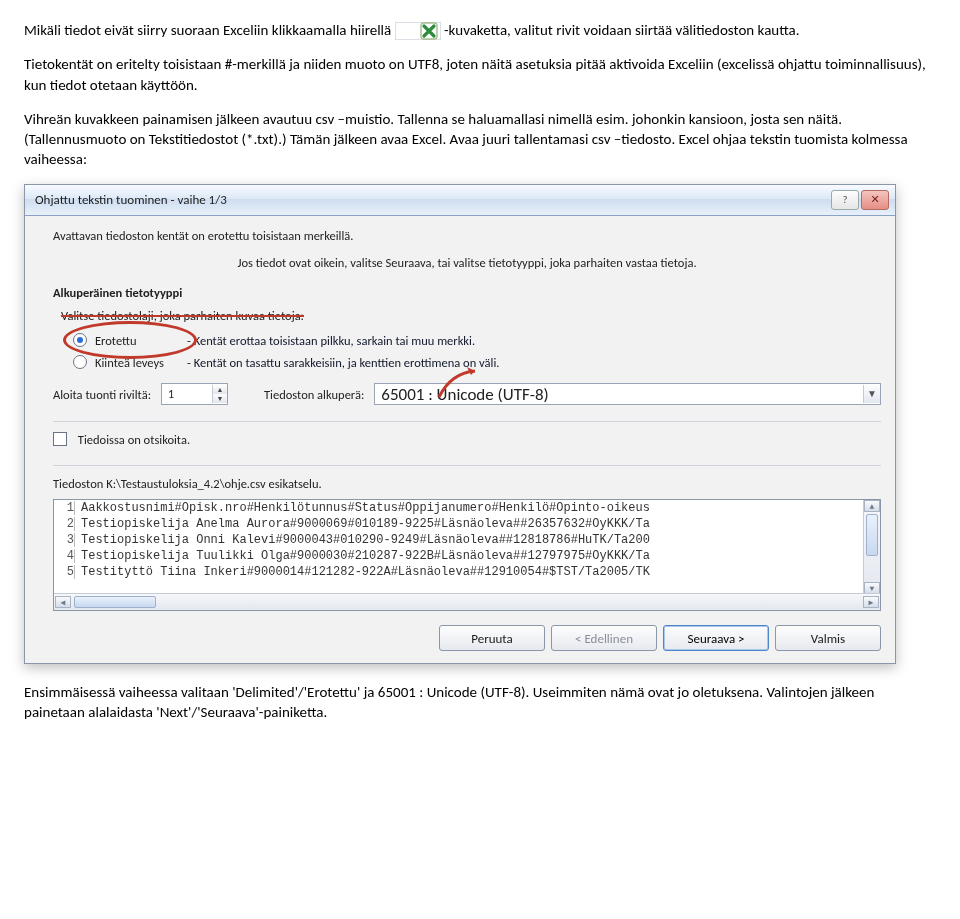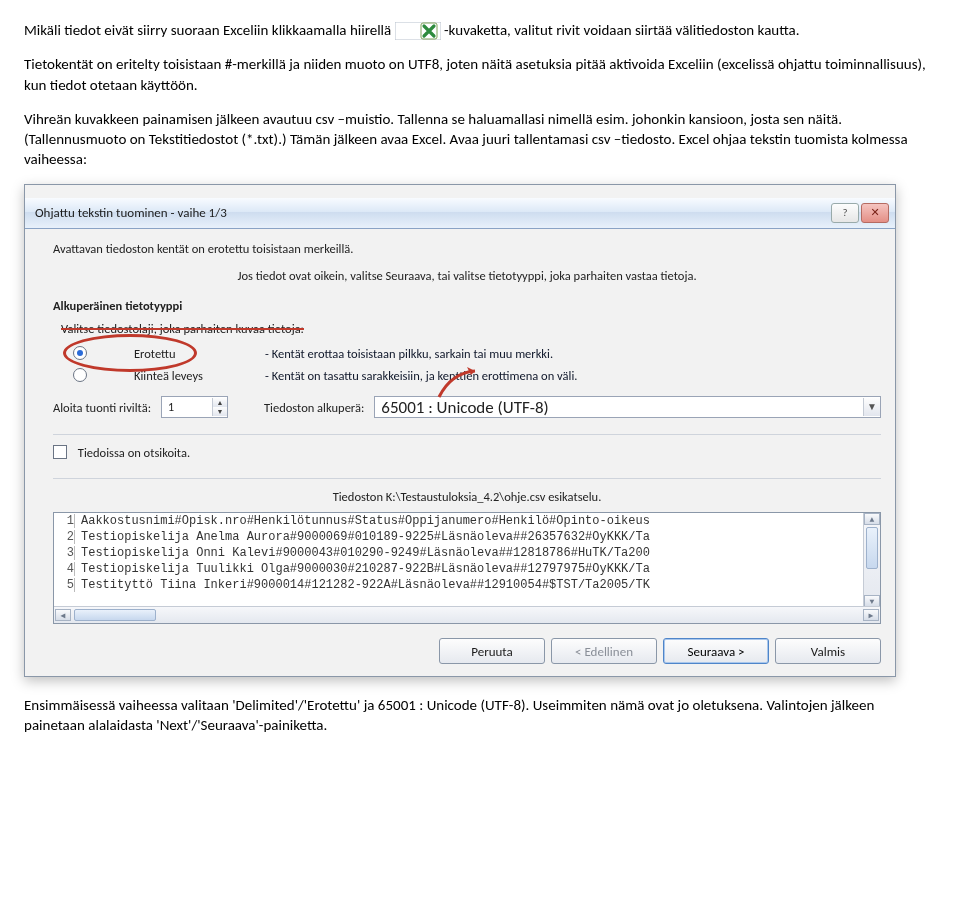--- a/index.html
+++ b/index.html
@@ -33,40 +33,39 @@
   .titlebar {
     background: linear-gradient(#f8fbff,#dde9f7 45%,#cddcef 46%,#e8f1fb);
     height: 30px;
     border-bottom: 1px solid #8aa3c5;
     display: flex;
     align-items: center;
     justify-content: space-between;
     padding: 0 6px 0 10px;
     font-size: 13px;
     color: #1a1a1a;
-    margin-top: 13px;
   }
   .winbtns { display:flex; gap:2px; }
   .winbtn {
     width: 26px; height: 18px;
     border: 1px solid #9aa; border-radius: 3px;
     background: linear-gradient(#fdfdfd,#e6e6e6);
     display:flex; align-items:center; justify-content:center;
     font-size: 11px; color:#555;
   }
   .winbtn.close {
     background: linear-gradient(#f5c4c0,#e48f86);
     border-color:#b56b62; color:#7a2218;
   }
   .dlg-body { padding: 10px 14px 6px 28px; font-size: 12.5px; color:#222; }
   .dlg-body .intro { margin: 2px 0 10px 0; }
   .dlg-body .sub { margin: 0 0 14px 0; text-align: center; }
   .group-title { font-weight: bold; margin: 0 0 6px 0; }
   .chooser { margin: 4px 0 10px 12px; position:relative; }
-  .chooser .row { display:flex; align-items:center; height:22px;gap:39px; }
+  .chooser .row { display:flex; align-items:center; height:22px; }
   .radio {
     width:12px; height:12px; border:1px solid #6a7484; border-radius:50%;
     margin-right:8px; display:inline-flex; align-items:center; justify-content:center;
     background:#fff;
   }
   .radio .dot { width:6px; height:6px; border-radius:50%; background:#2b6bd8; }
   .opt-label { font-weight:400; width:92px; }
   .opt-desc { color:#0f172a; }
   .circle {
     position:absolute;
@@ -86,21 +85,21 @@
   .spin .arrows span { font-size:7px; line-height:9px; text-align:center; color:#444; background:linear-gradient(#fdfdfd,#e2e6ee);}
   .combo { flex:1; display:flex; border:1px solid #9aa4b6; height:20px; background:#fff; align-items:center; }
   .combo .val { flex:1; padding:0 6px; font-size:17px; }
   .combo .drop { width:16px; text-align:center; border-left:1px solid #c4cad4; color:#555; font-size:10px; background:linear-gradient(#fdfdfd,#e2e6ee); line-height:18px;}
   .arrow-ann {
     position:absolute; left:408px; top:182px;
     pointer-events:none;
   }
   hr.div { border:none; border-top:1px solid #cfd4dc; margin:6px 0 10px 0; }
   .chk { width:12px; height:12px; border:1px solid #6a7484; background:#fff; display:inline-block; margin-right:8px; vertical-align:-2px;}
-  .preview-label { margin: 0 0 6px 0; text-align: center; }
+  .preview-label { margin: 0 0 6px 0; }
   .preview {
     border:1px solid #8a97a8; background:#fff; height:110px; position:relative;
     font-family: 'Courier New', monospace; font-size:12px; color:#333; overflow:hidden;
   }
   .preview .line { white-space: nowrap; padding: 1px 6px; }
   .preview .ln { display:inline-block; width:14px; color:#555; border-right:1px solid #bbb; margin-right:6px; text-align:right;}
   .scroll-v { position:absolute; right:0; top:0; bottom:16px; width:16px; background:linear-gradient(#f6f7fa,#e4e8ef); border-left:1px solid #c5cbd5;}
   .scroll-v .sb { height:10px; background:linear-gradient(#f9fafc,#d6dde8); border:1px solid #a7b3c4; display:flex; align-items:center; justify-content:center; font-size:8px; color:#6e7a8c;}
   .scroll-v .thumb { margin:2px; height:40px; border:1px solid #9db1cc; background:linear-gradient(#e9f1fb,#c7d8ee); border-radius:2px;}
   .scroll-h { position:absolute; left:0; right:0; bottom:0; height:16px; background:linear-gradient(#f6f7fa,#e4e8ef); border-top:1px solid #c5cbd5; display:flex; align-items:center;}

